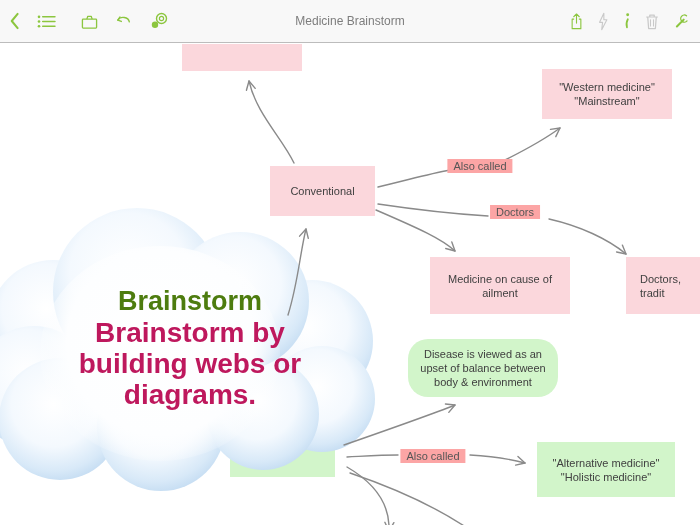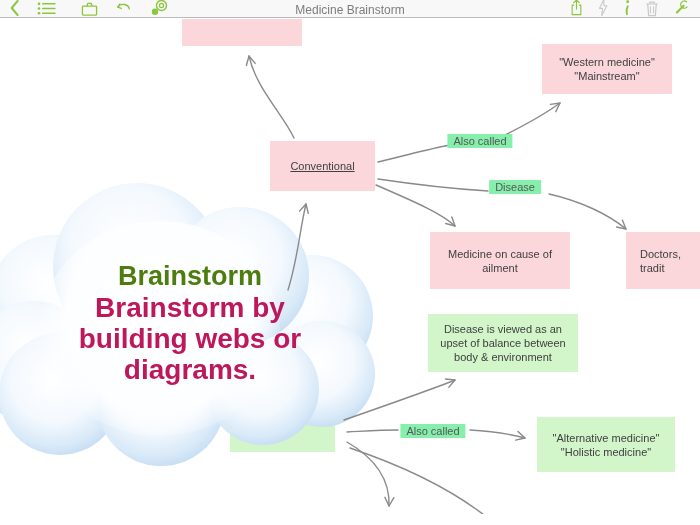--- a/index.html
+++ b/index.html
@@ -9,41 +9,41 @@
     --node-green:#d2f5ca;
     --arrow-gray:#8a8a8a;
     --title-gray:#7d7d7d;
     --node-text:#404040;
   }
   *{margin:0;padding:0;box-sizing:border-box;}
   body{width:700px;height:525px;overflow:hidden;font-family:"Liberation Sans",sans-serif;background:#fff;}
   .app{width:700px;height:525px;display:flex;flex-direction:column;}
 
   
-  .toolbar{height:18px;background:#f8f8f8;border-bottom:1px solid #bcbcbc;display:flex;align-items:flex-end;position:relative;flex:0 0 auto;}
+  .toolbar{height:43px;background:#f8f8f8;border-bottom:1px solid #bcbcbc;display:flex;align-items:center;position:relative;flex:0 0 auto;}
   .tb-left{display:flex;align-items:center;gap:17px;padding-left:9px;}
   .tb-right{display:flex;align-items:center;gap:13px;padding-right:10px;margin-left:auto;}
   .tb-title{position:absolute;left:0;right:0;text-align:center;font-size:12px;color:var(--title-gray);pointer-events:none;}
   .icon{display:flex;align-items:center;justify-content:center;color:var(--accent-green);cursor:pointer;}
   .icon.disabled{color:var(--icon-disabled);}
   .icon svg{display:block;}
 
   
   .canvas{position:relative;flex:1;background:#fff;overflow:hidden;}
 
   .node{position:absolute;display:flex;align-items:center;justify-content:center;text-align:center;
         font-size:11px;line-height:14px;color:var(--node-text);white-space:pre-line;}
   .pink{background:var(--node-pink);}
   .green{background:var(--node-green);}
   .n-top{left:182px;top:1px;width:120px;height:27px;}
   .n-western{left:542px;top:26px;width:130px;height:50px;}
-  .n-conventional{left:270px;top:123px;width:105px;height:50px;text-decoration:underline;}
+  .n-conventional{left:270px;top:123px;width:105px;height:50px;}
   .n-focuses{left:430px;top:214px;width:140px;height:57px;}
   .n-doctors{left:626px;top:214px;width:140px;height:57px;justify-content:flex-start;text-align:left;padding-left:14px;}
-  .n-disease{left:428px;top:296px;width:150px;height:58px;}
+  .n-disease{left:408px;top:296px;width:150px;height:58px;border-radius:20px;}
   .n-alternative{left:537px;top:399px;width:138px;height:55px;}
   .n-center{left:230px;top:403px;width:105px;height:31px;}
 
   
   .cloud{position:absolute;left:-15px;top:165px;width:410px;height:285px;pointer-events:none;}
   .puff{position:absolute;border-radius:50%;
         background:radial-gradient(circle at 45% 38%, #ffffff 0%, #f4f9fe 42%, #d8e9f8 66%, #c7def3 76%, rgba(199,222,243,0) 79%);}
   .pf1{left:68px;top:0px;width:168px;height:168px;}
   .pf2{left:186px;top:24px;width:138px;height:138px;}
   .pf3{left:4px;top:52px;width:128px;height:128px;}
@@ -56,21 +56,21 @@
   .pf-core{left:55px;top:38px;width:240px;height:215px;border-radius:50%;position:absolute;
         background:radial-gradient(ellipse at 50% 45%, #ffffff 0%, #fdfeff 55%, rgba(255,255,255,0) 75%);}
   .cloud-text{position:absolute;left:25px;top:243px;width:330px;text-align:center;pointer-events:none;}
   .cloud-title{font-size:27px;font-weight:bold;color:#4d7c0f;line-height:31px;}
   .cloud-body{font-size:28px;color:#be185d;line-height:31px;white-space:pre-line;font-weight:bold;}
 
   
   .edges{position:absolute;left:0;top:0;width:700px;height:496px;pointer-events:none;}
   .edges path{stroke:var(--arrow-gray);stroke-width:1.4;fill:none;stroke-linecap:round;}
 
-  .edge-label{position:absolute;transform:translate(-50%,-50%);background:#86efac;padding:1px 6px;
+  .edge-label{position:absolute;transform:translate(-50%,-50%);background:#fca5a5;padding:1px 6px;
         font-size:11px;color:#565656;white-space:nowrap;}
   .el-top{left:480px;top:123px;}
   .el-involves{left:515px;top:169px;}
   .el-bottom{left:433px;top:413px;}
 </style>
 </head>
 <body>
 
 <div class="app">
 
@@ -197,17 +197,17 @@
       <path d="M549,176 C580,183 608,196 626,211" marker-end="url(#ah)"></path>
       <path d="M376,167 C420,186 442,196 455,208" marker-end="url(#ah)"></path>
       <path d="M344,402 C390,386 430,372 455,362" marker-end="url(#ah)"></path>
       <path d="M347,414 C367,413 382,412 398,412"></path>
       <path d="M470,412 C490,413 510,416 525,420" marker-end="url(#ah)"></path>
       <path d="M347,424 C378,442 390,465 389,488" marker-end="url(#ah)"></path>
       <path d="M350,430 C415,452 458,477 484,497"></path>
     </svg>
 
     <div class="edge-label el-top">Also called</div>
-    <div class="edge-label el-involves">Disease</div>
+    <div class="edge-label el-involves">Doctors</div>
     <div class="edge-label el-bottom">Also called</div>
 
   </div>
 </div>
 
 </body></html>

